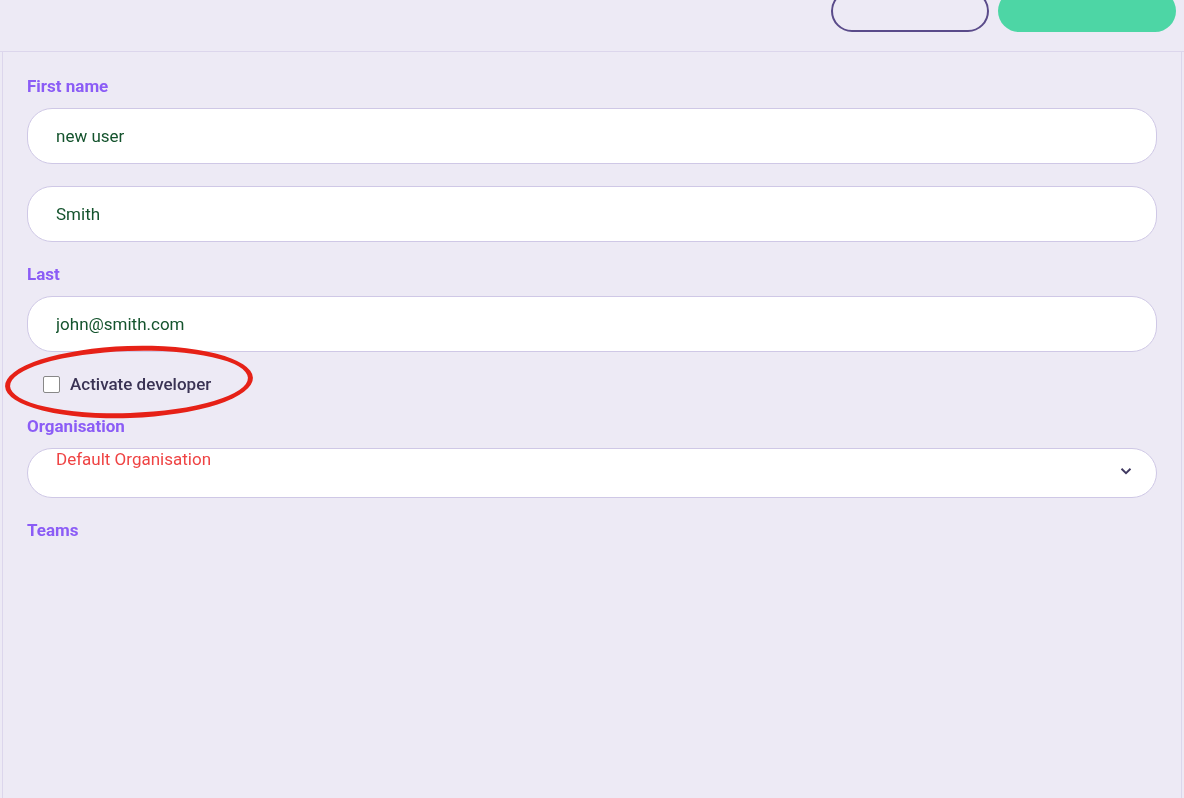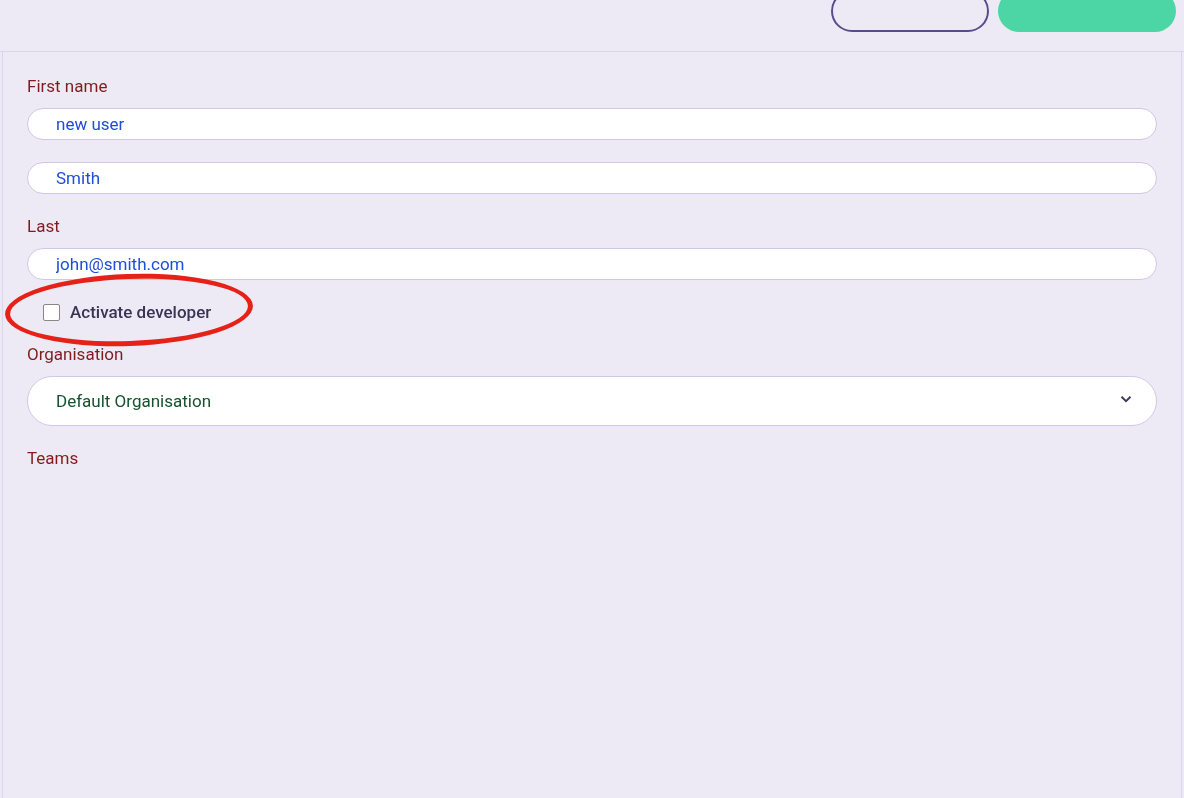--- a/index.html
+++ b/index.html
@@ -47,34 +47,34 @@
       border-right: 1px solid #dcd6ec;
       margin: 0 2px;
       height: calc(100% - 52px);
     }
     .field-group {
       margin-bottom: 22px;
       position: relative;
     }
     .field-label {
       display: block;
-      color: #7f1d1d;
-      font-size: 17px;
-      font-weight: 400;
+      color: #8b5cf6;
+      font-size: 17px;
+      font-weight: 700;
       margin-bottom: 12px;
     }
     .text-input {
       width: 100%;
-      height: 32px;
+      height: 56px;
       border: 1px solid #cfc8e6;
       border-radius: 25px;
       background: #ffffff;
       padding: 0 28px;
       font-size: 17px;
-      color: #1d4ed8;
+      color: #14532d;
       font-family: inherit;
       outline: none;
     }
     .checkbox-row {
       display: flex;
       align-items: center;
       gap: 10px;
       margin-bottom: 22px;
       position: relative;
       padding-left: 16px;
@@ -109,23 +109,22 @@
       width: 100%;
     }
     .select-input {
       width: 100%;
       height: 50px;
       border: 1px solid #cfc8e6;
       border-radius: 25px;
       background: #ffffff;
       padding: 0 48px 0 28px;
       font-size: 17px;
-      color: #14532d;
+      color: #ef4444;
       display: flex;
-      align-items: center;
       cursor: pointer;
     }
     .chevron {
       position: absolute;
       right: 22px;
       top: 50%;
       transform: translateY(-50%);
       pointer-events: none;
     }
     .chevron svg {

